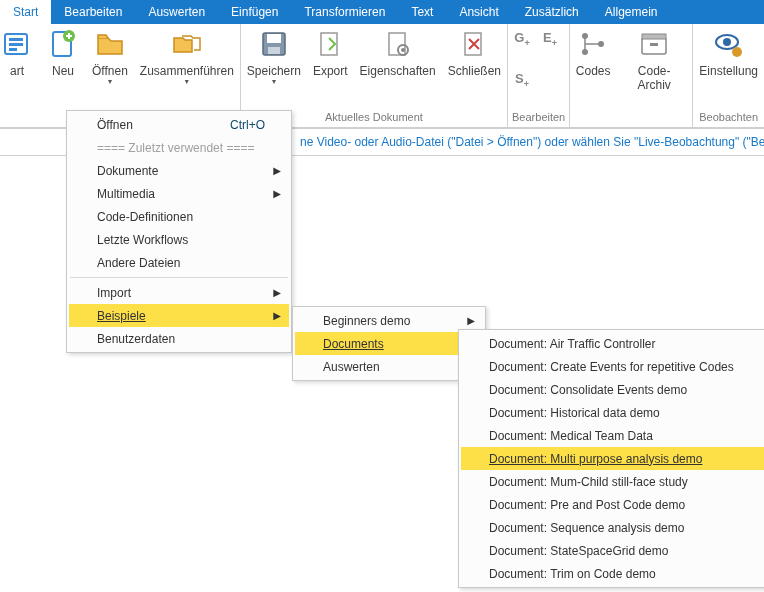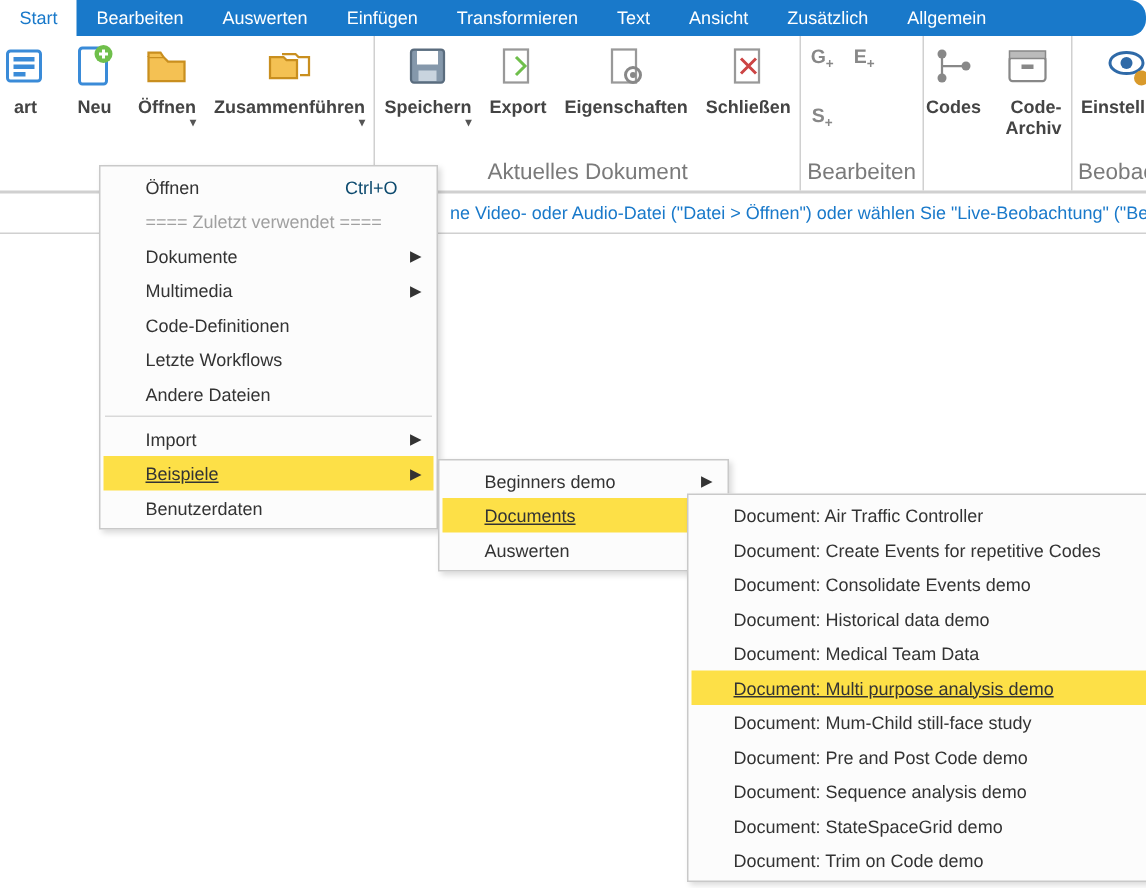--- a/index.html
+++ b/index.html
@@ -1,31 +1,31 @@
 <!DOCTYPE html>
 <html><head>
 <meta charset="utf-8">
 <style>
   * { box-sizing: border-box; font-family: "Segoe UI", Tahoma, sans-serif; }
   body { margin: 0; width: 764px; height: 592px; background: #fff; overflow: hidden; font-size: 12px; color: #333; position: relative; }
 
   
-  .menubar { display: flex; background: #1979ca; height: 24px; border-radius: 11px; }
+  .menubar { display: flex; background: #1979ca; height: 24px; }
   .menubar .tab { padding: 0 13px; line-height: 24px; color: #fff; font-size: 12px; cursor: default; }
   .menubar .tab.active { background: #fff; color: #1979ca; }
 
   
   .ribbon { display: flex; height: 104px; border-bottom: 1px solid #d0d0d0; background: #fff; }
   .rgroup { display: flex; flex-direction: column; align-items: stretch; border-right: 1px solid #d0d0d0; padding: 0 0 2px 0; }
   .rgroup .buttons { display: flex; flex: 1; align-items: flex-start; padding-top: 4px; }
   .rbtn { display: flex; flex-direction: column; align-items: center; justify-content: flex-start; width: auto; min-width: 40px; padding: 0 6px; cursor: default; }
   .rbtn .iconbox { width: 34px; height: 34px; display: flex; align-items: center; justify-content: center; margin-bottom: 2px; position: relative; }
-  .rbtn .lblwrap { text-align: right; line-height: 14px; font-size: 12px; color: #444; font-weight: bold; }
+  .rbtn .lblwrap { text-align: center; line-height: 14px; font-size: 12px; color: #444; }
   .rbtn .lblwrap .arrow { display: block; font-size: 8px; line-height: 8px; color: #555; margin-top: 0; }
-  .grouplabel { text-align: center; font-size: 15px; color: #7a7a7a; padding: 1px 4px 2px; }
+  .grouplabel { text-align: center; font-size: 11px; color: #7a7a7a; padding: 1px 4px 2px; }
 
   
   .hintbar { border-top: 1px solid #d0d0d0; border-bottom: 1px solid #d0d0d0; padding: 6px 0 6px 300px; color: #1979ca; white-space: nowrap; overflow: hidden; background: #fff; }
 
   
   .menu { position: absolute; background: #fcfcfc; border: 1px solid #c9c9c9; box-shadow: 2px 2px 4px rgba(0,0,0,0.15); padding: 2px; }
   .menu .row { display: flex; align-items: center; height: 23px; padding: 0 24px 0 28px; font-size: 12px; color: #333; position: relative; cursor: default; white-space: nowrap; }
   .menu .row.disabled { color: #a0a0a0; }
   .menu .row.highlight { background: #fde047; text-decoration: underline; }
   .menu .row .shortcut { margin-left: auto; padding-left: 24px; color: #0c4a6e; }

